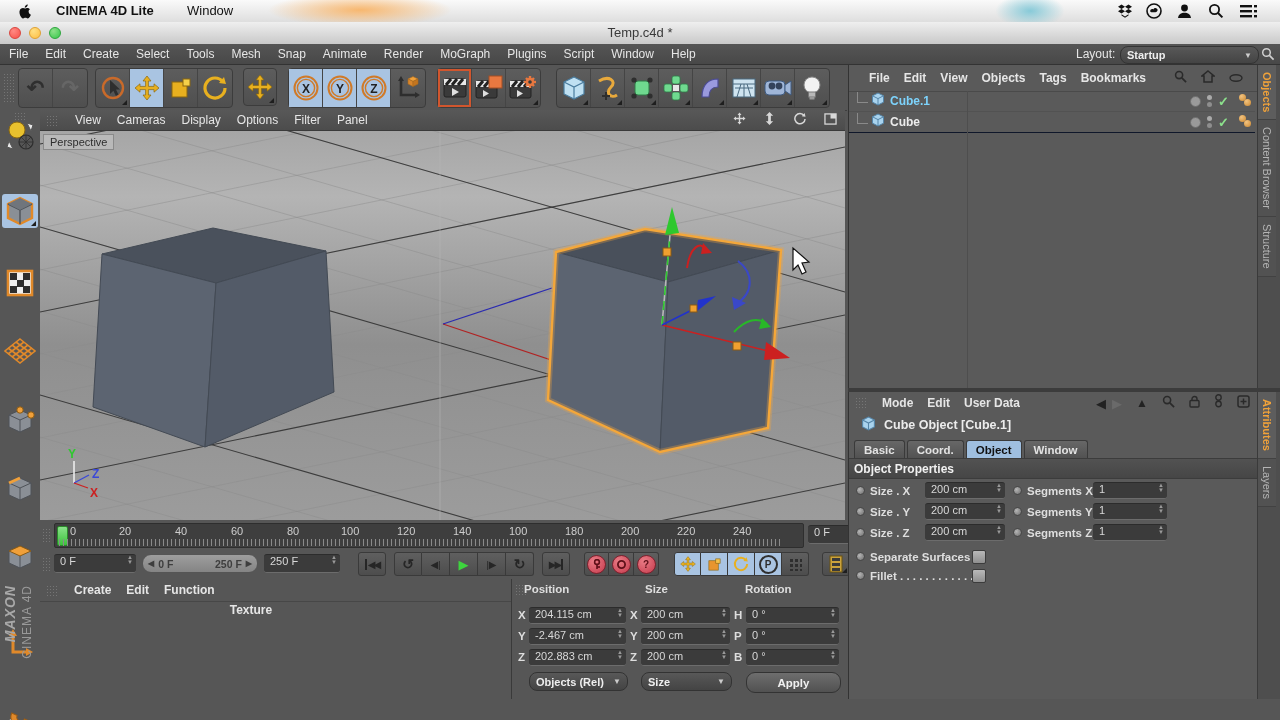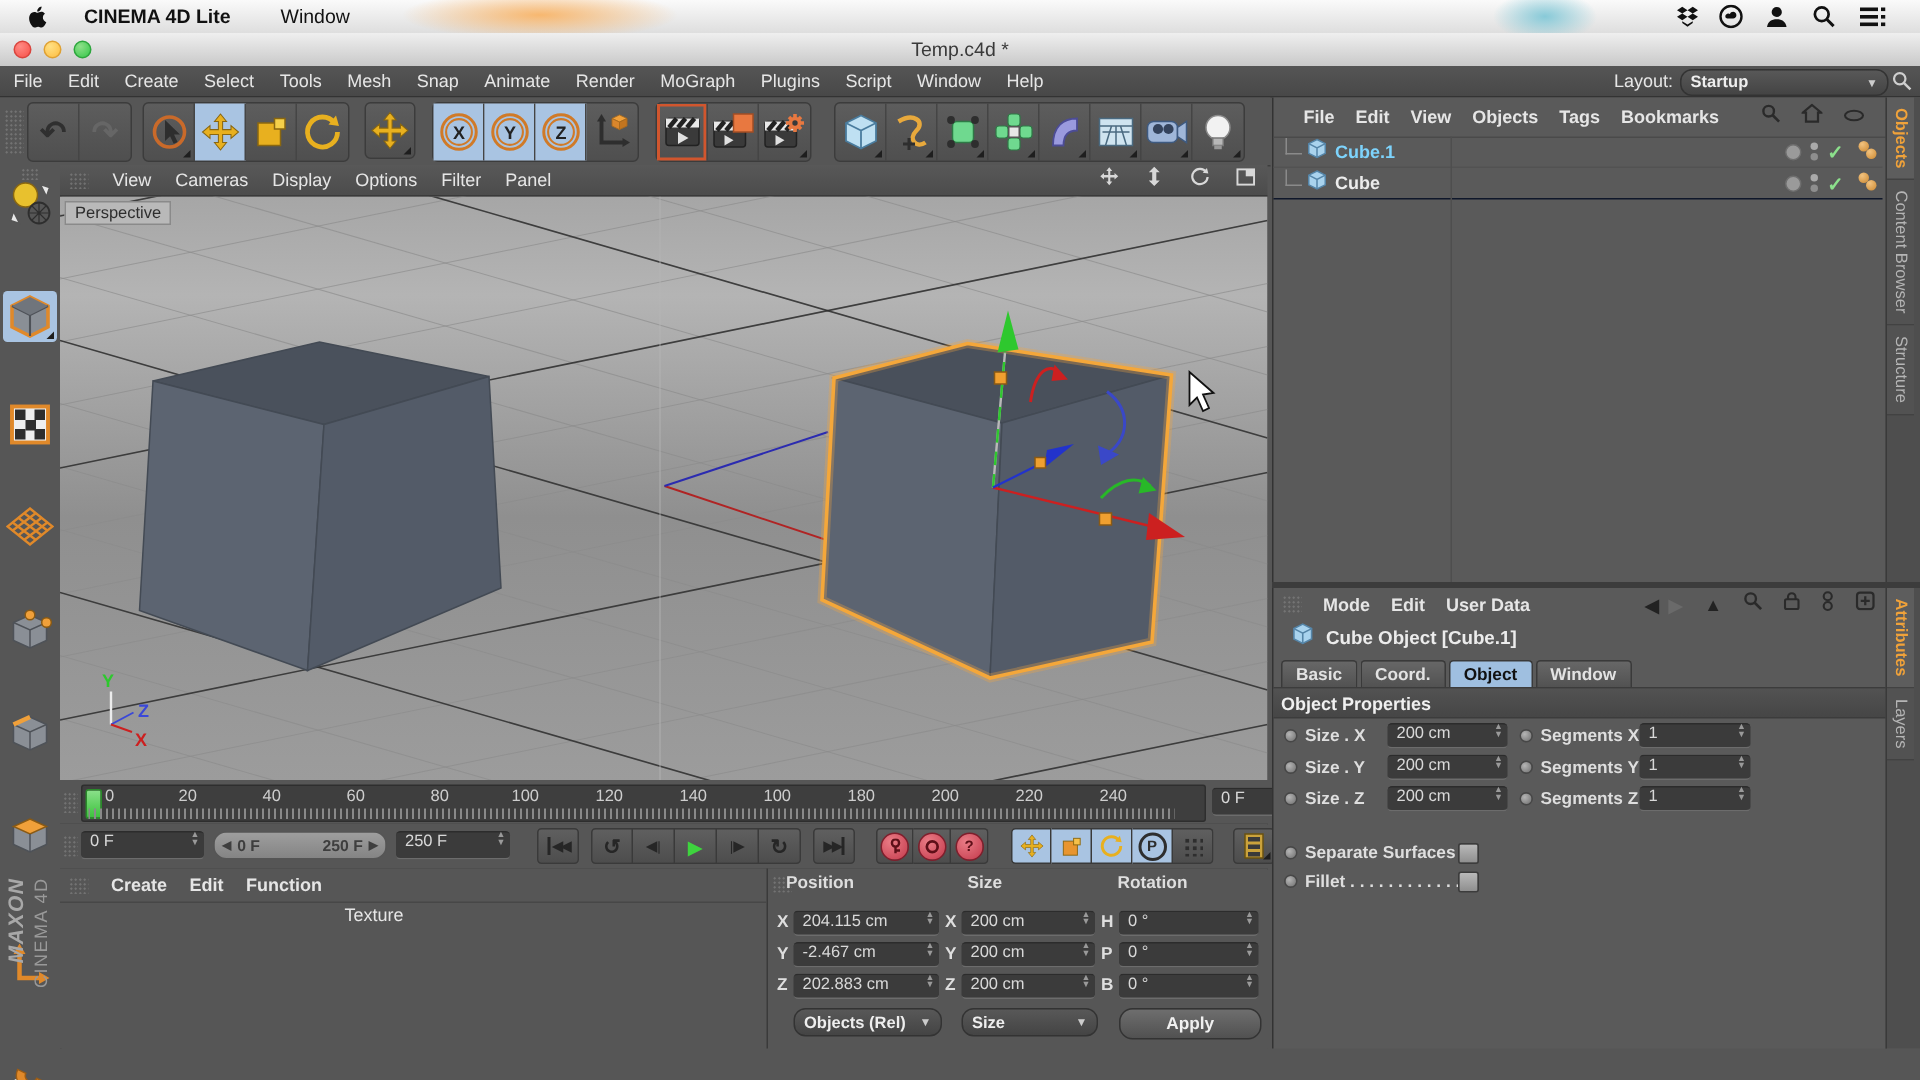--- a/index.html
+++ b/index.html
@@ -687,21 +687,21 @@
         </svg>
       </div>
   </div>
 
   <div class="abs" style="left:40px;top:579px;width:472px;height:120px;background:#565656;border-right:1px solid #3a3a3a;box-sizing:border-box;">
     <div class="flexr" style="height:22px;border-bottom:1px solid #474747;gap:15px;padding-left:6px;">
       <span class="grip" style="height:11px;"></span>
       <span class="mtxt menuitem" style="font-weight:bold;">Create</span>
       <span class="mtxt menuitem" style="font-weight:bold;">Edit</span>
       <span class="mtxt menuitem" style="font-weight:bold;">Function</span>
-      <span class="mtxt menuitem" style="font-weight:normal;margin-top:40px;">Texture</span>
+      <span class="mtxt menuitem" style="font-weight:bold;margin-top:40px;">Texture</span>
     </div>
     <div style="height:97px;"></div>
   </div>
 
   <div class="abs" style="left:512px;top:579px;width:333px;height:120px;background:#565656;">
     <div class="abs grip" style="left:3px;top:5px;height:11px;"></div>
     <span class="abs lbl" style="left:12px;top:4px;">Position</span>
     <span class="abs lbl" style="left:133px;top:4px;">Size</span>
     <span class="abs lbl" style="left:233px;top:4px;">Rotation</span>
 
@@ -924,21 +924,21 @@
             <span class="step">▲<br>▼</span>
           </div>
         <span class="bullet" style="margin-left:8px;"></span>
         <span class="lbl" style="margin-left:5px;width:66px;">Segments Z</span>
         <div class="fld" style="width:74px;">
             <span class="val">1</span>
             <span class="step">▲<br>▼</span>
           </div>
       </div>
 
-      <div class="flexr" style="height:19px;padding-left:7px;margin-top:16px;">
+      <div class="flexr" style="height:19px;padding-left:7px;margin-top:4px;">
         <span class="bullet"></span>
         <span class="lbl" style="margin-left:5px;width:102px;">Separate Surfaces</span>
         <span class="chk"></span>
       </div>
       <div class="flexr" style="height:19px;padding-left:7px;">
         <span class="bullet"></span>
         <span class="lbl" style="margin-left:5px;width:102px;">Fillet . . . . . . . . . . . .</span>
         <span class="chk"></span>
       </div>
     </div>

